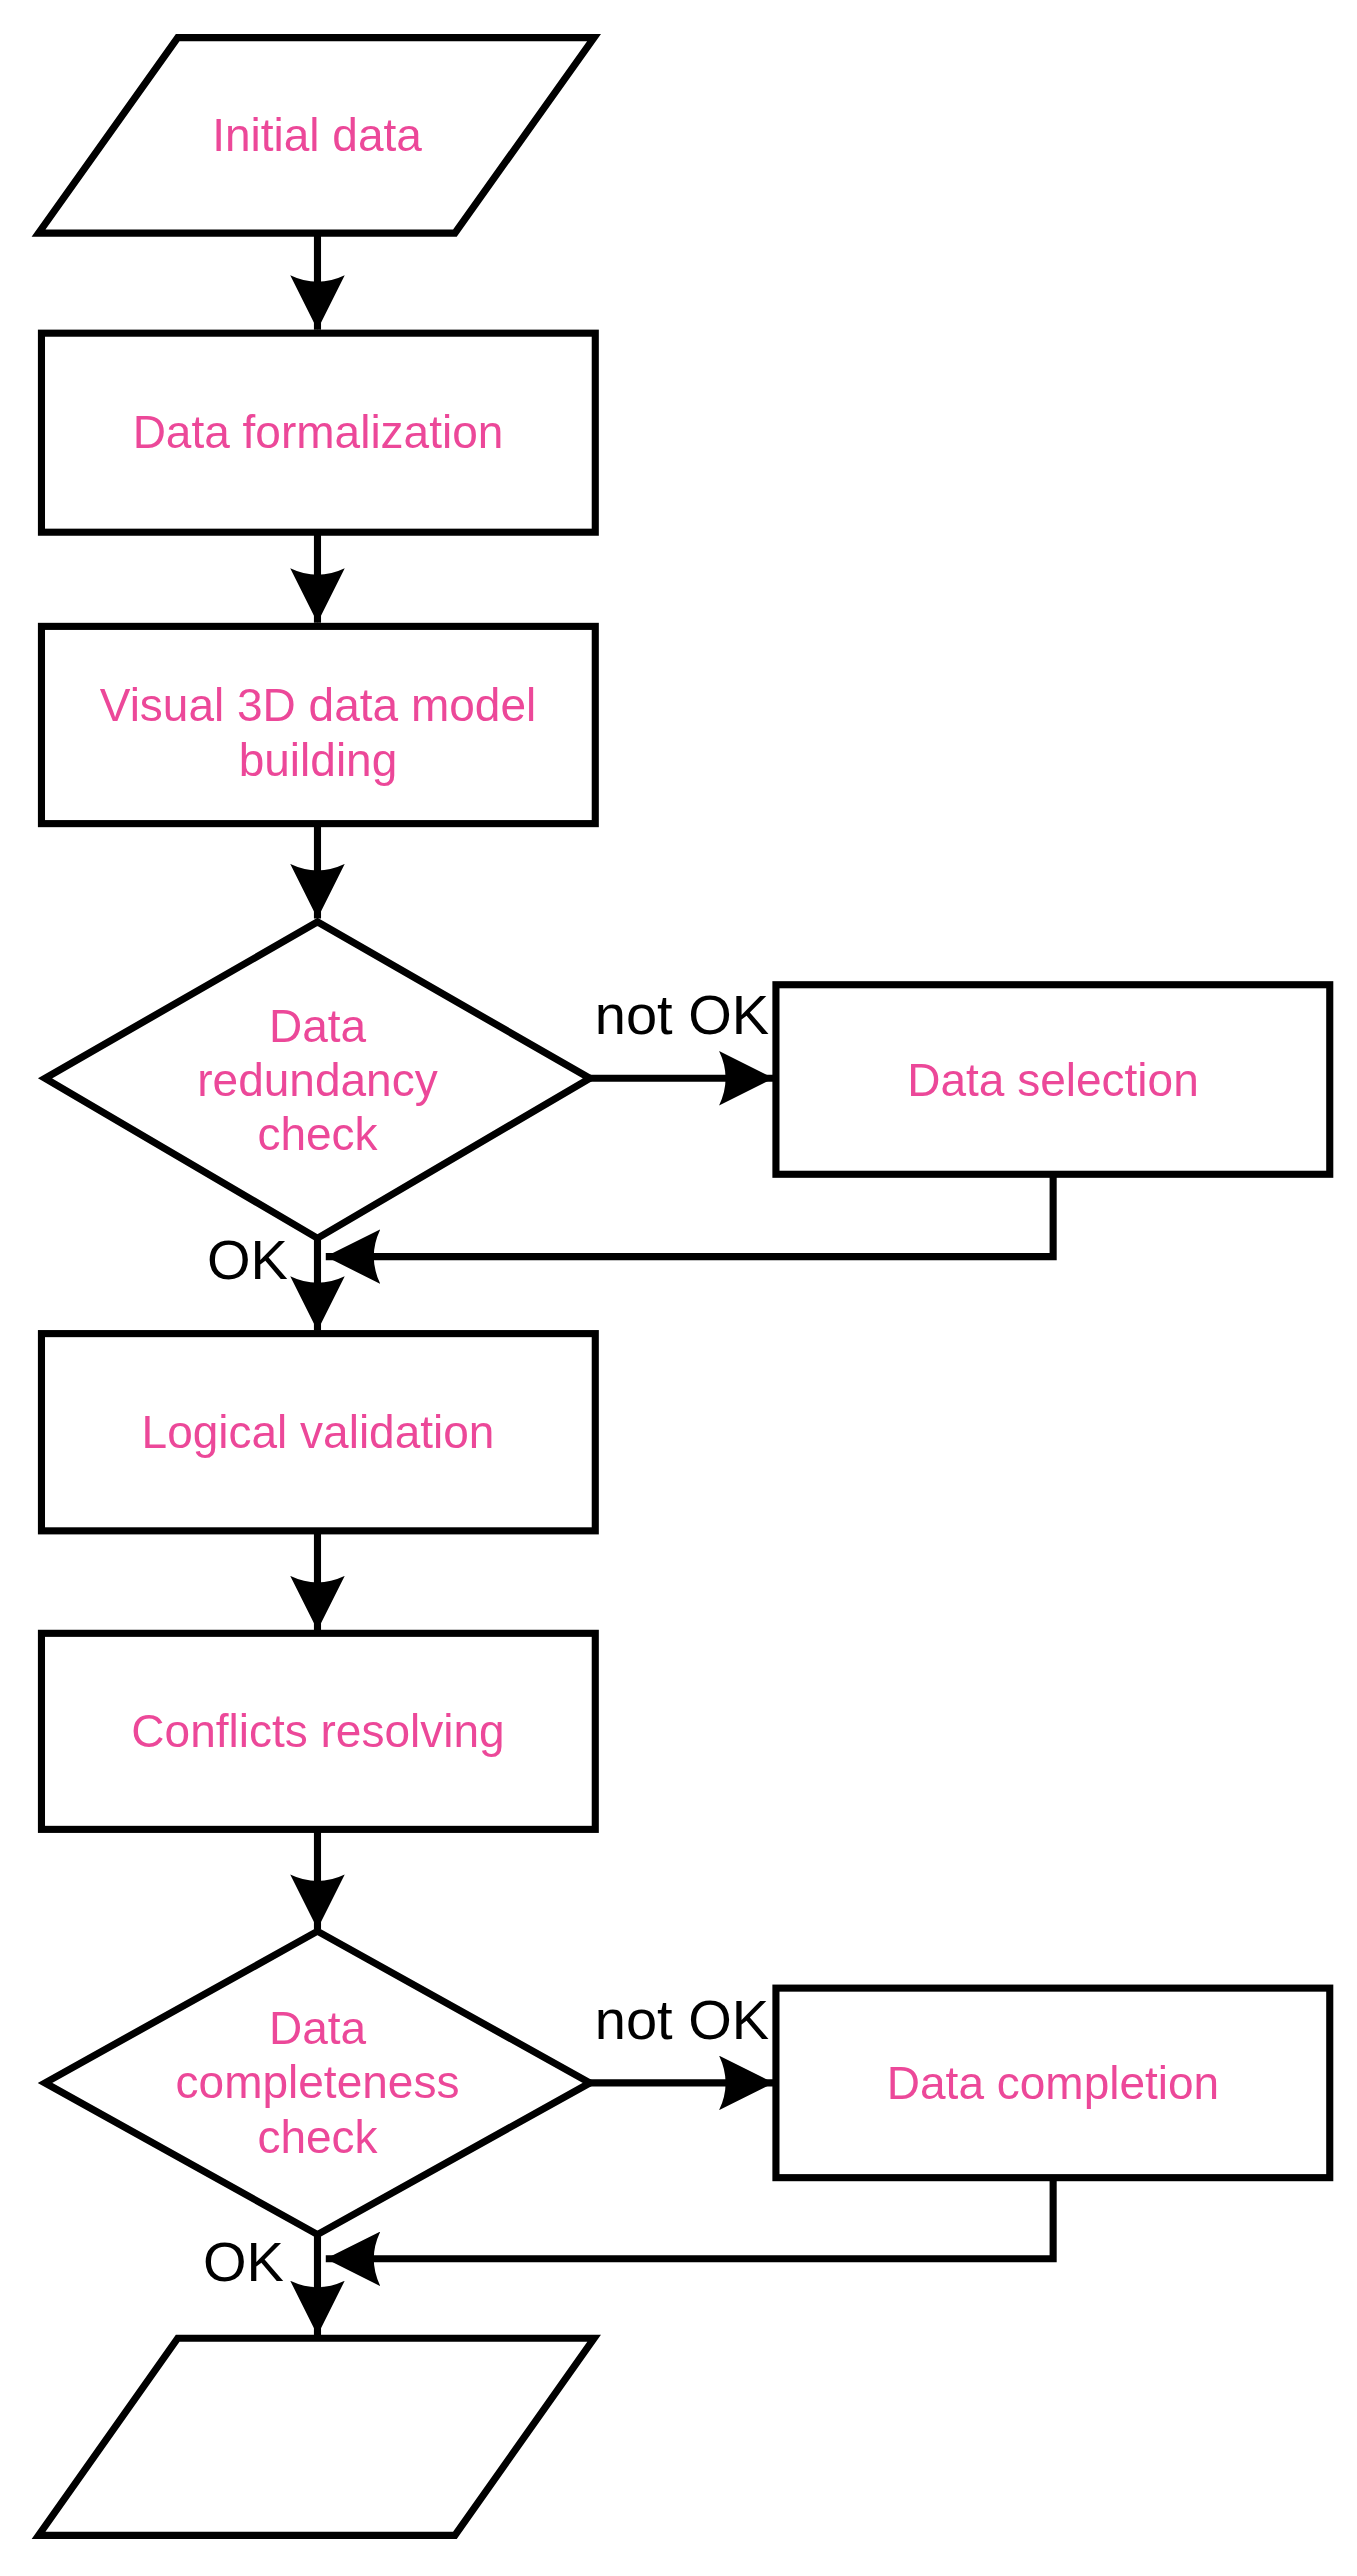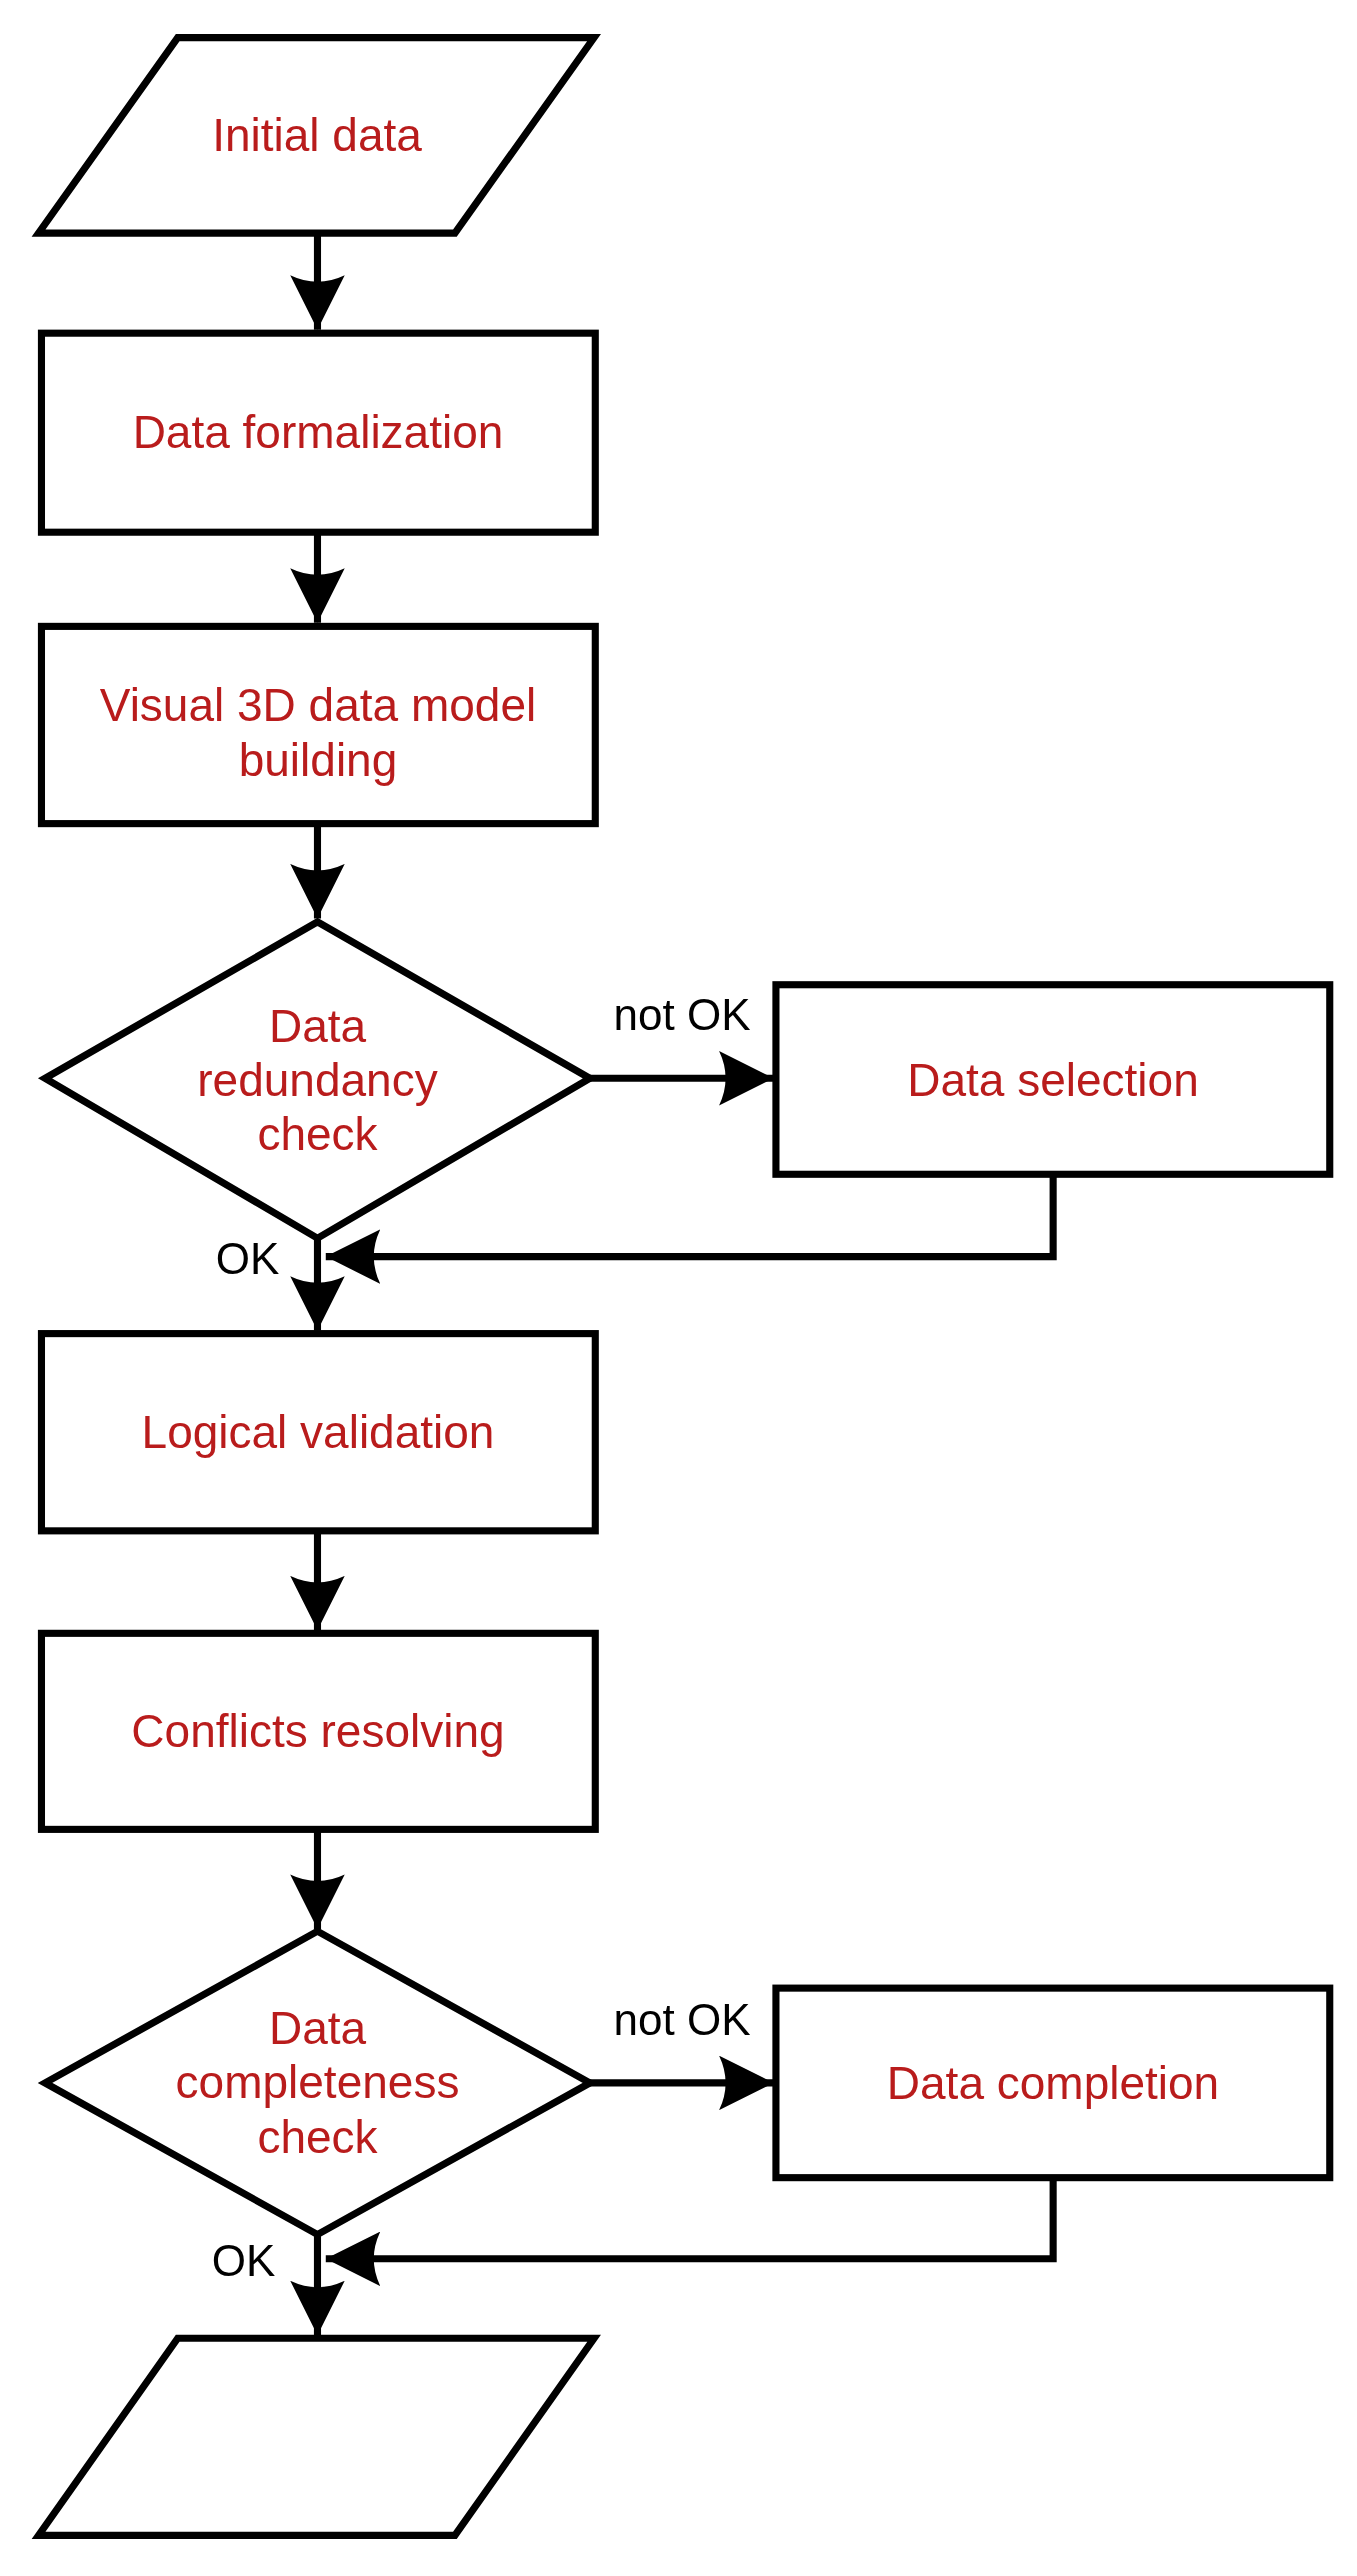--- a/index.html
+++ b/index.html
@@ -36,30 +36,30 @@
   }
   .label {
     position: absolute;
     display: flex;
     align-items: center;
     justify-content: center;
     text-align: center;
     font-size: 46px;
     line-height: 1.18;
     white-space: pre-line;
-    color: #b91c1c;
+    color: #ec4899;
     pointer-events: none;
   }
   .edge-label {
     position: absolute;
     display: flex;
     align-items: center;
     justify-content: center;
     text-align: center;
-    font-size: 44px;
+    font-size: 56px;
     line-height: 1.1;
     white-space: nowrap;
     color: #000000;
     pointer-events: none;
   }
 </style>
 </head>
 <body>
 
 <div id="canvas">

